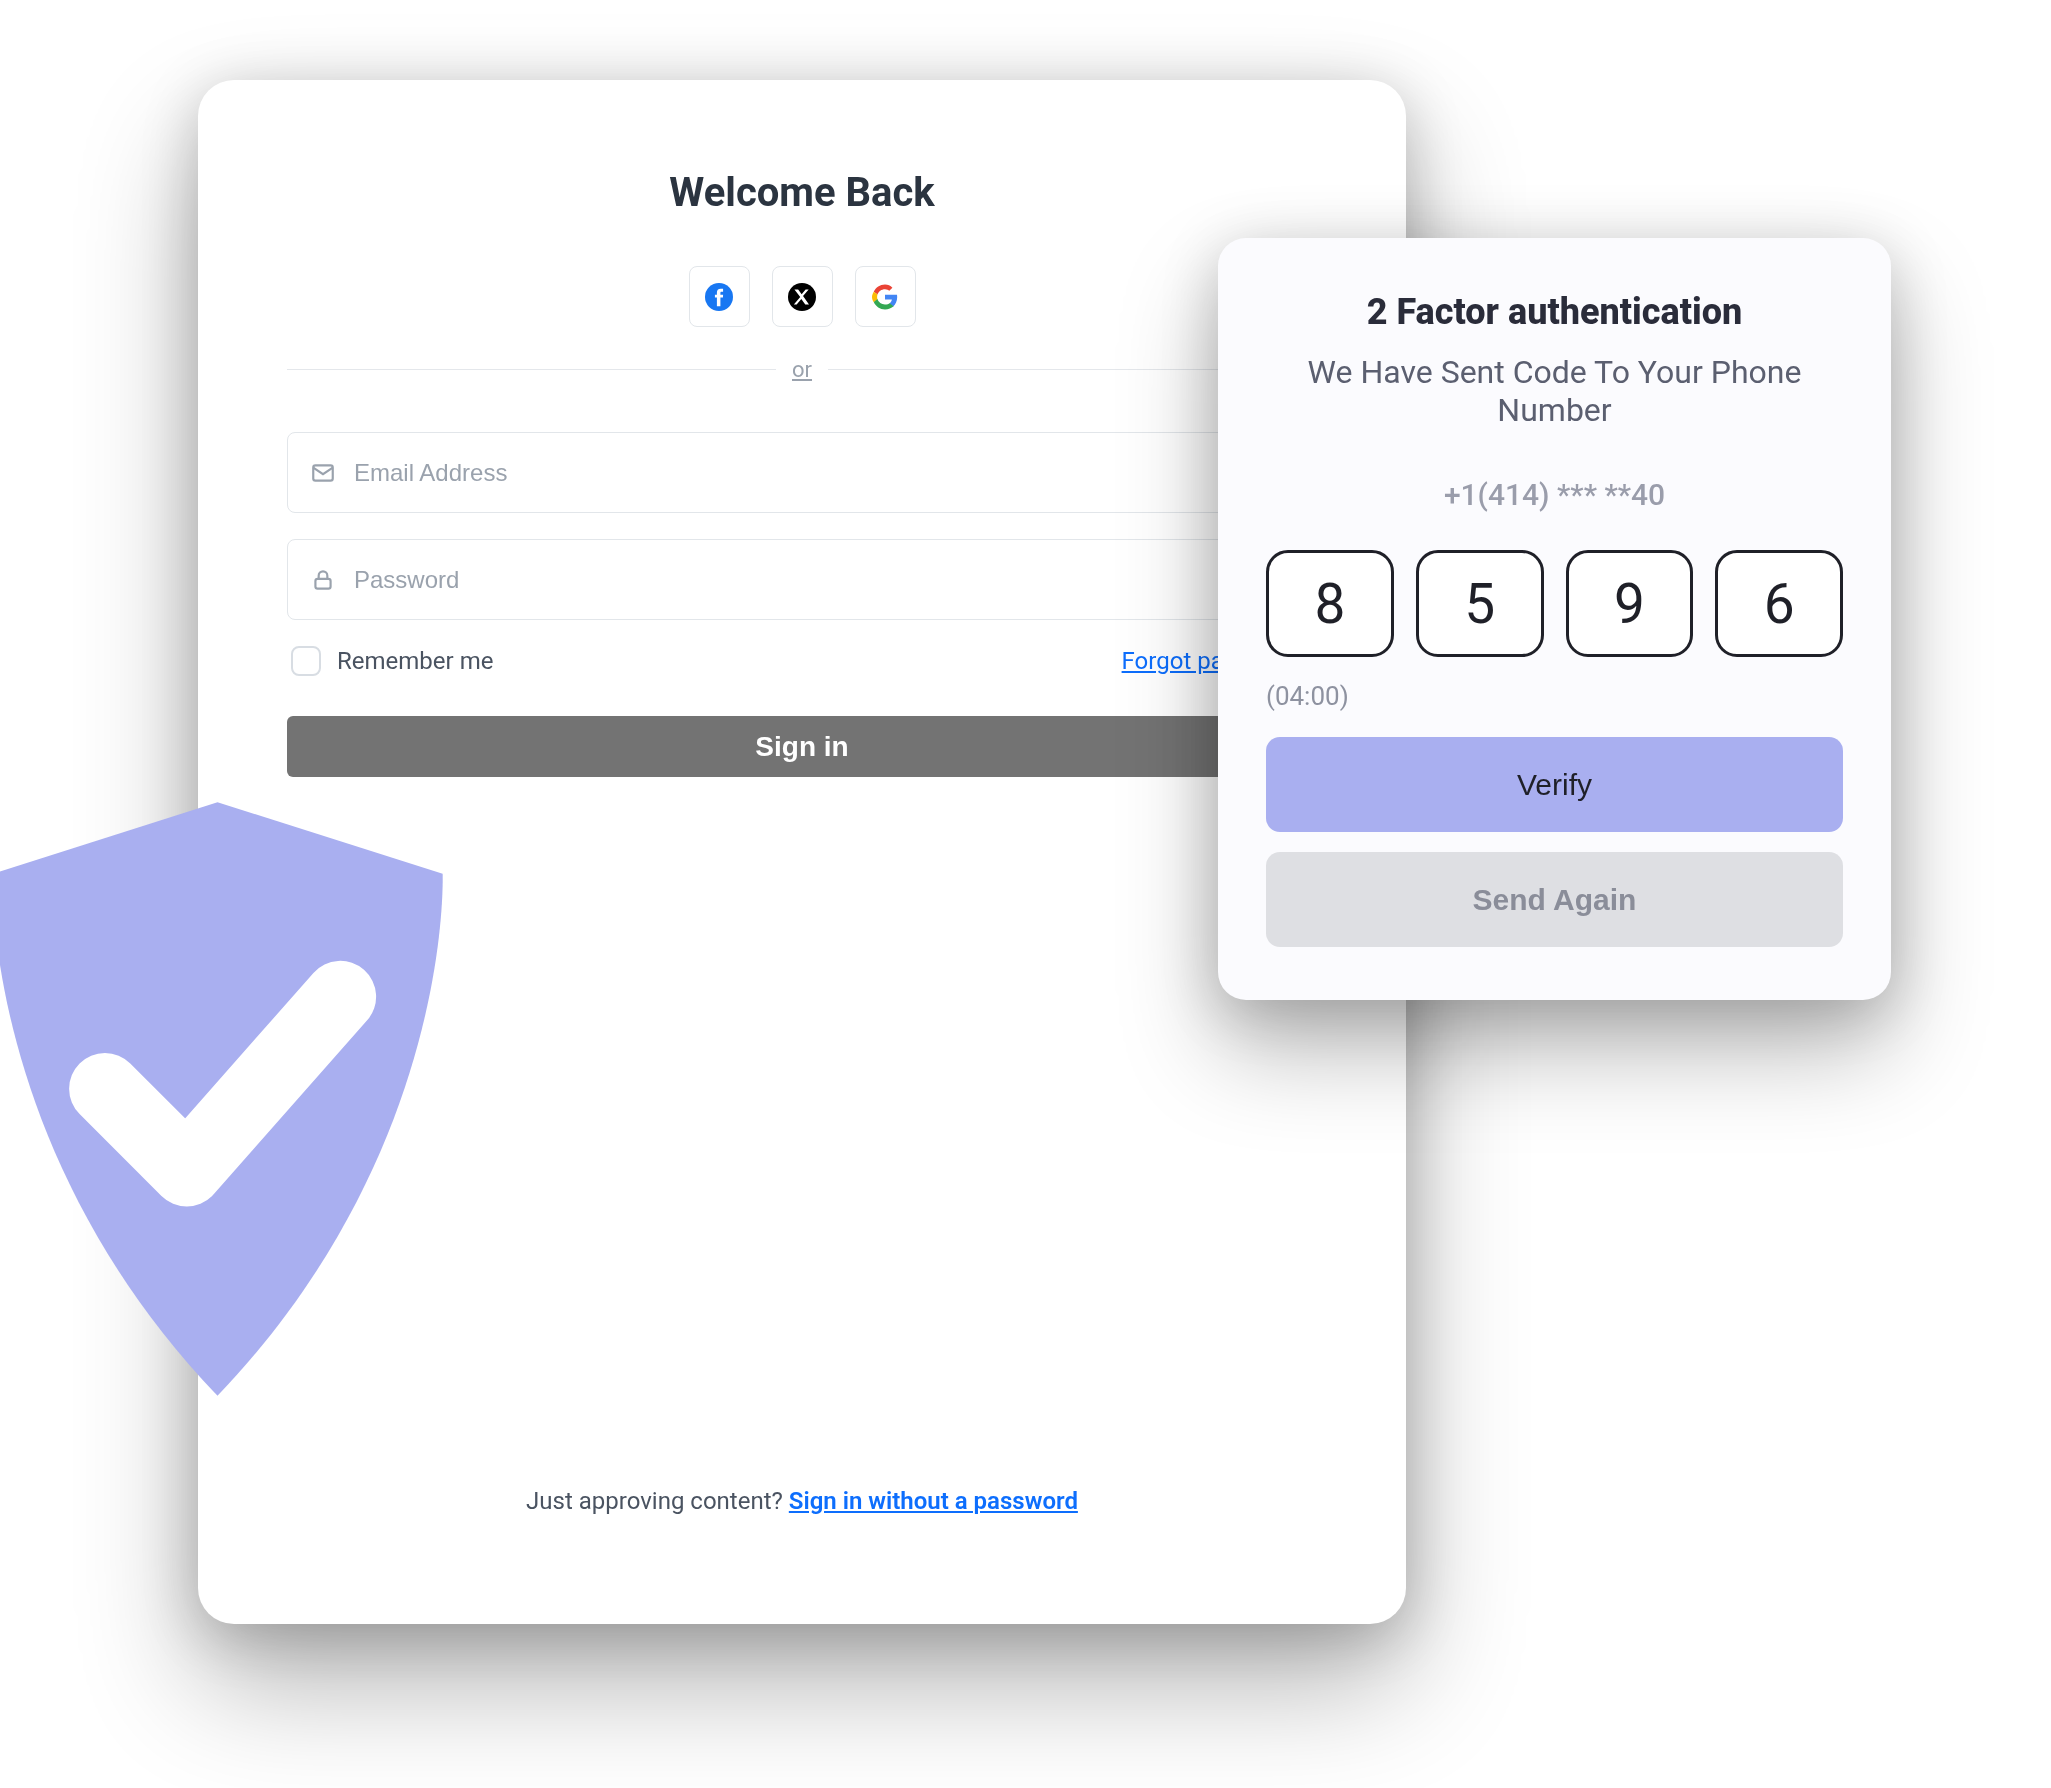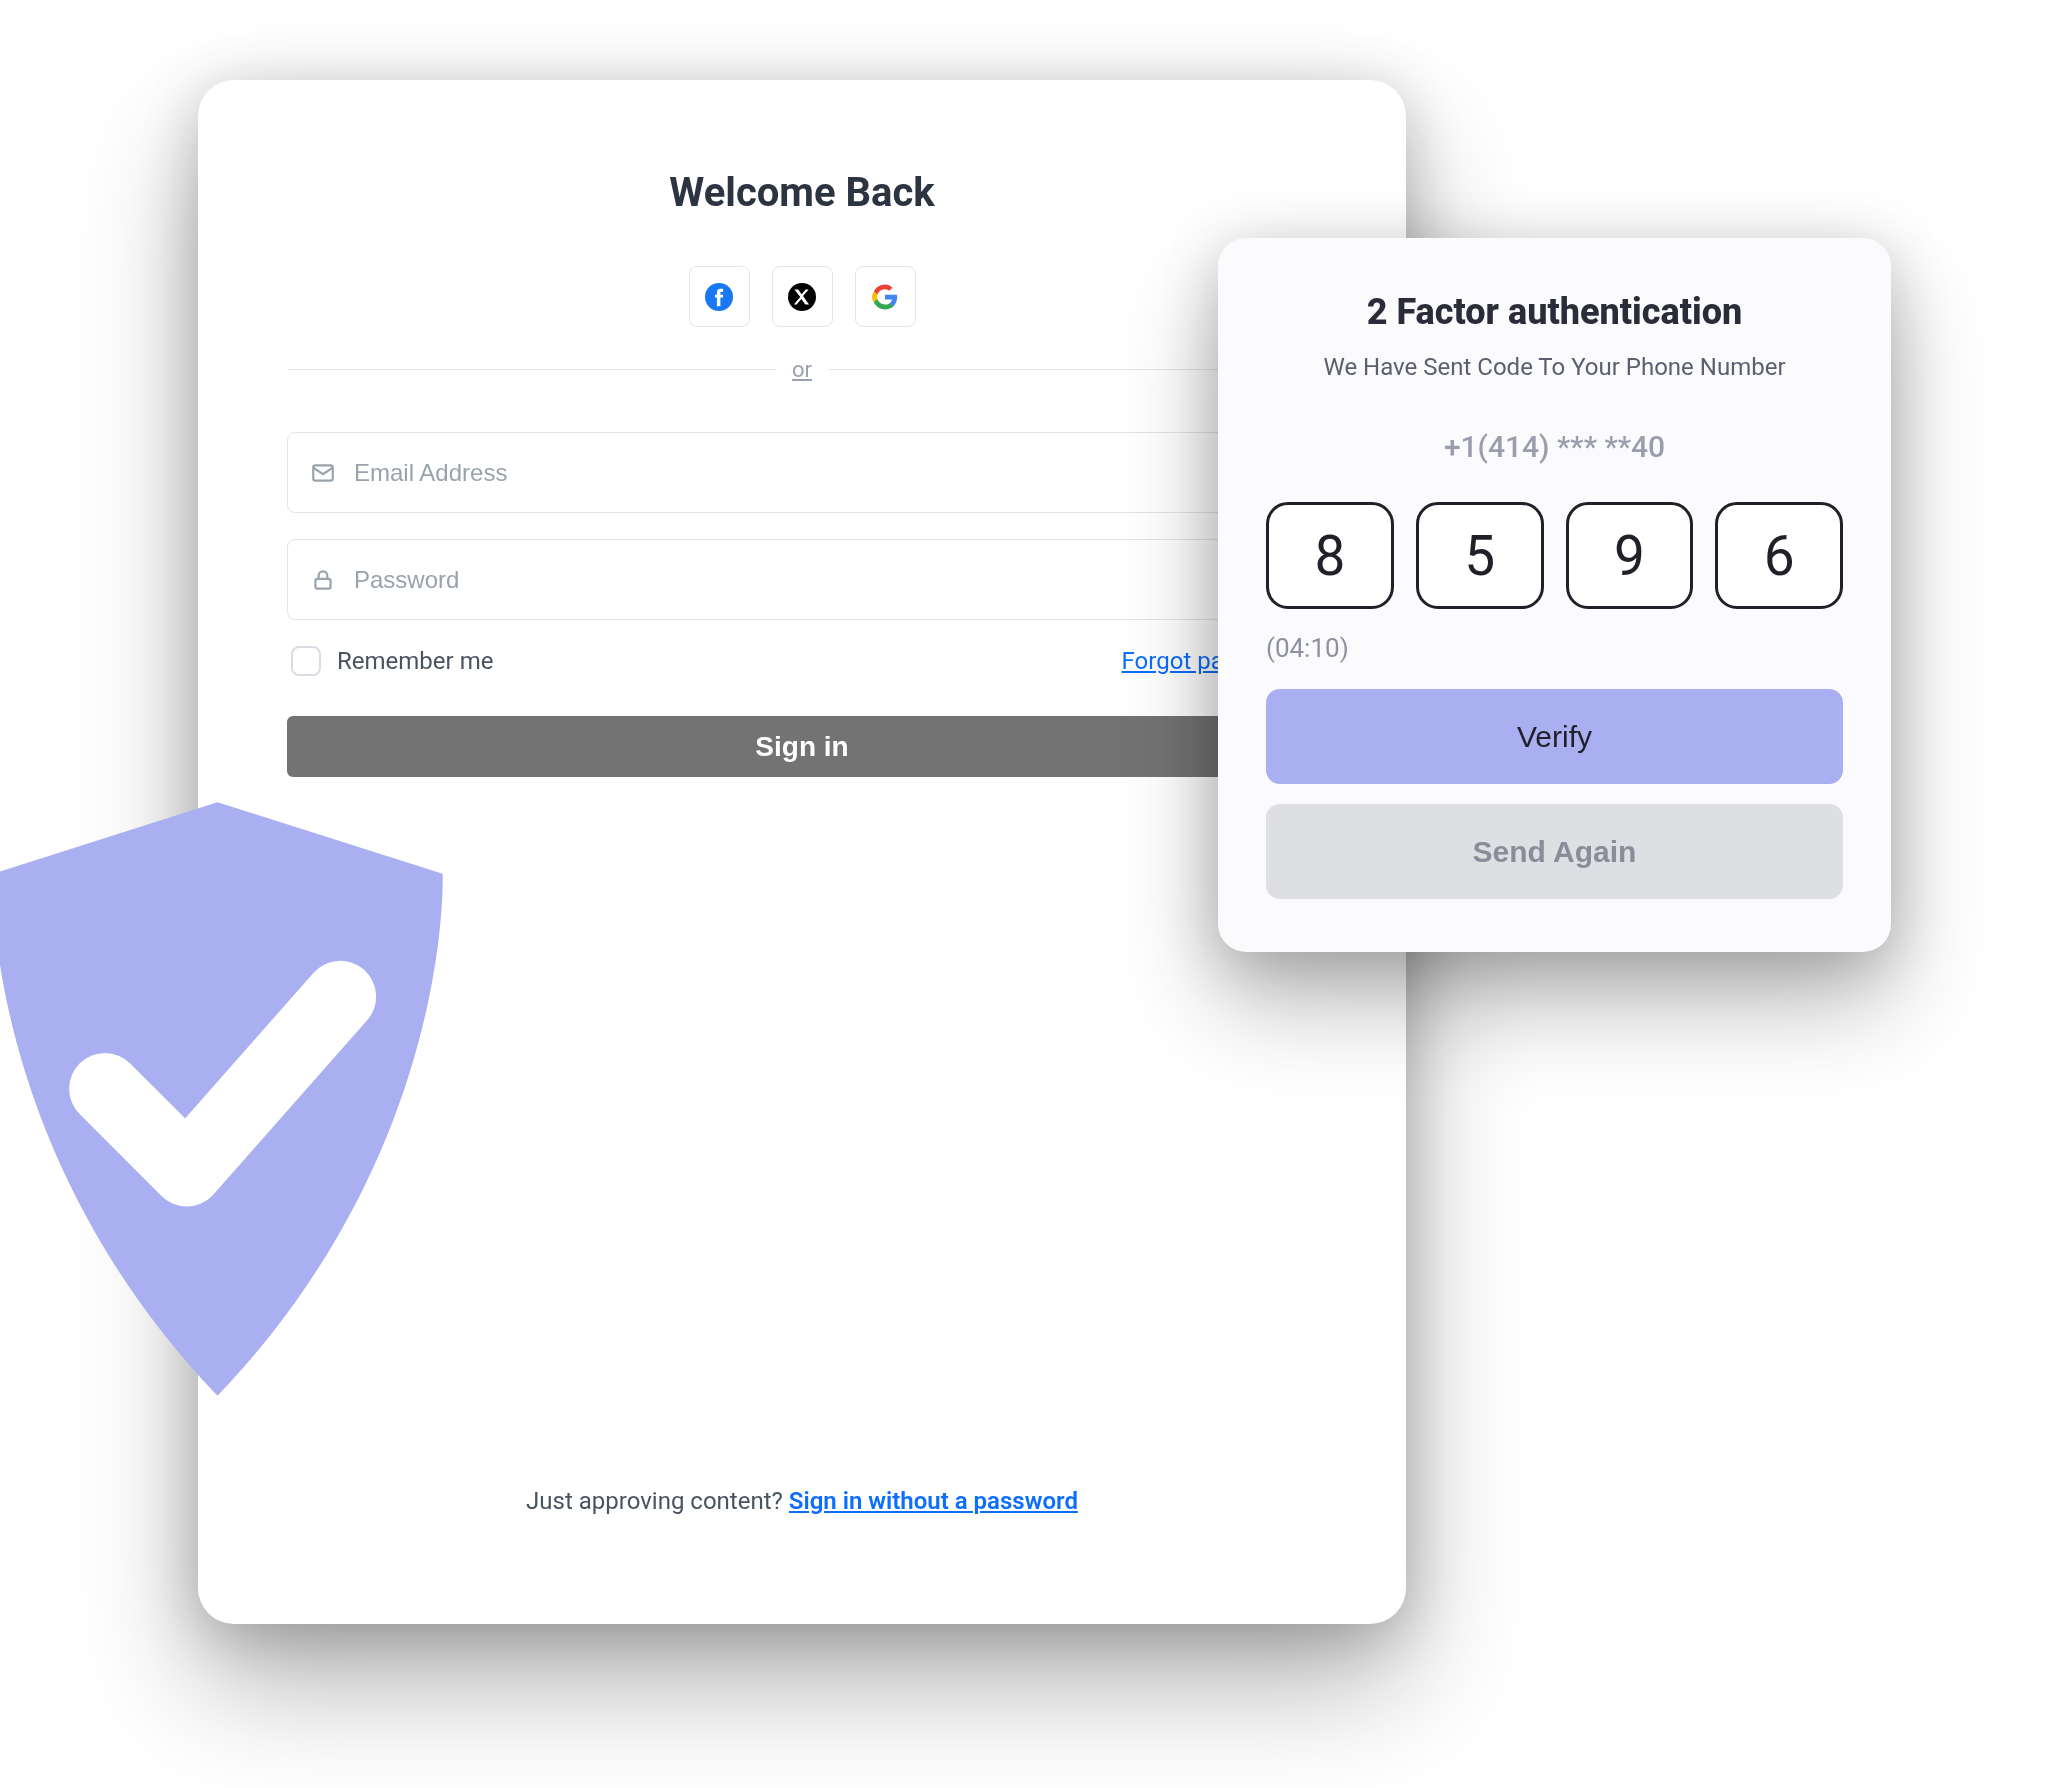--- a/index.html
+++ b/index.html
@@ -158,21 +158,21 @@
 }
 .twofa-title {
   text-align: center;
   font-size: 36px;
   font-weight: 800;
   color: #2a2c3a;
   margin-bottom: 20px;
 }
 .twofa-sub {
   text-align: center;
-  font-size: 24px;
+  font-size: 32px;
   color: #5b5f70;
   margin-bottom: 48px;
 }
 .twofa-phone {
   text-align: center;
   font-size: 30px;
   font-weight: 500;
   color: #9a9dab;
   margin-bottom: 38px;
 }
@@ -313,20 +313,20 @@
     <div class="twofa-sub">We Have Sent Code To Your Phone Number</div>
     <div class="twofa-phone">+1(414) *** **40</div>
 
     <div class="code-row">
       <div class="code-box">8</div>
       <div class="code-box">5</div>
       <div class="code-box">9</div>
       <div class="code-box">6</div>
     </div>
 
-    <div class="timer">(04:10)</div>
+    <div class="timer">(04:00)</div>
 
     <button class="verify-btn">Verify</button>
     <button class="sendagain-btn">Send Again</button>
   </div>
 
 </div>
 
 
 </body></html>

